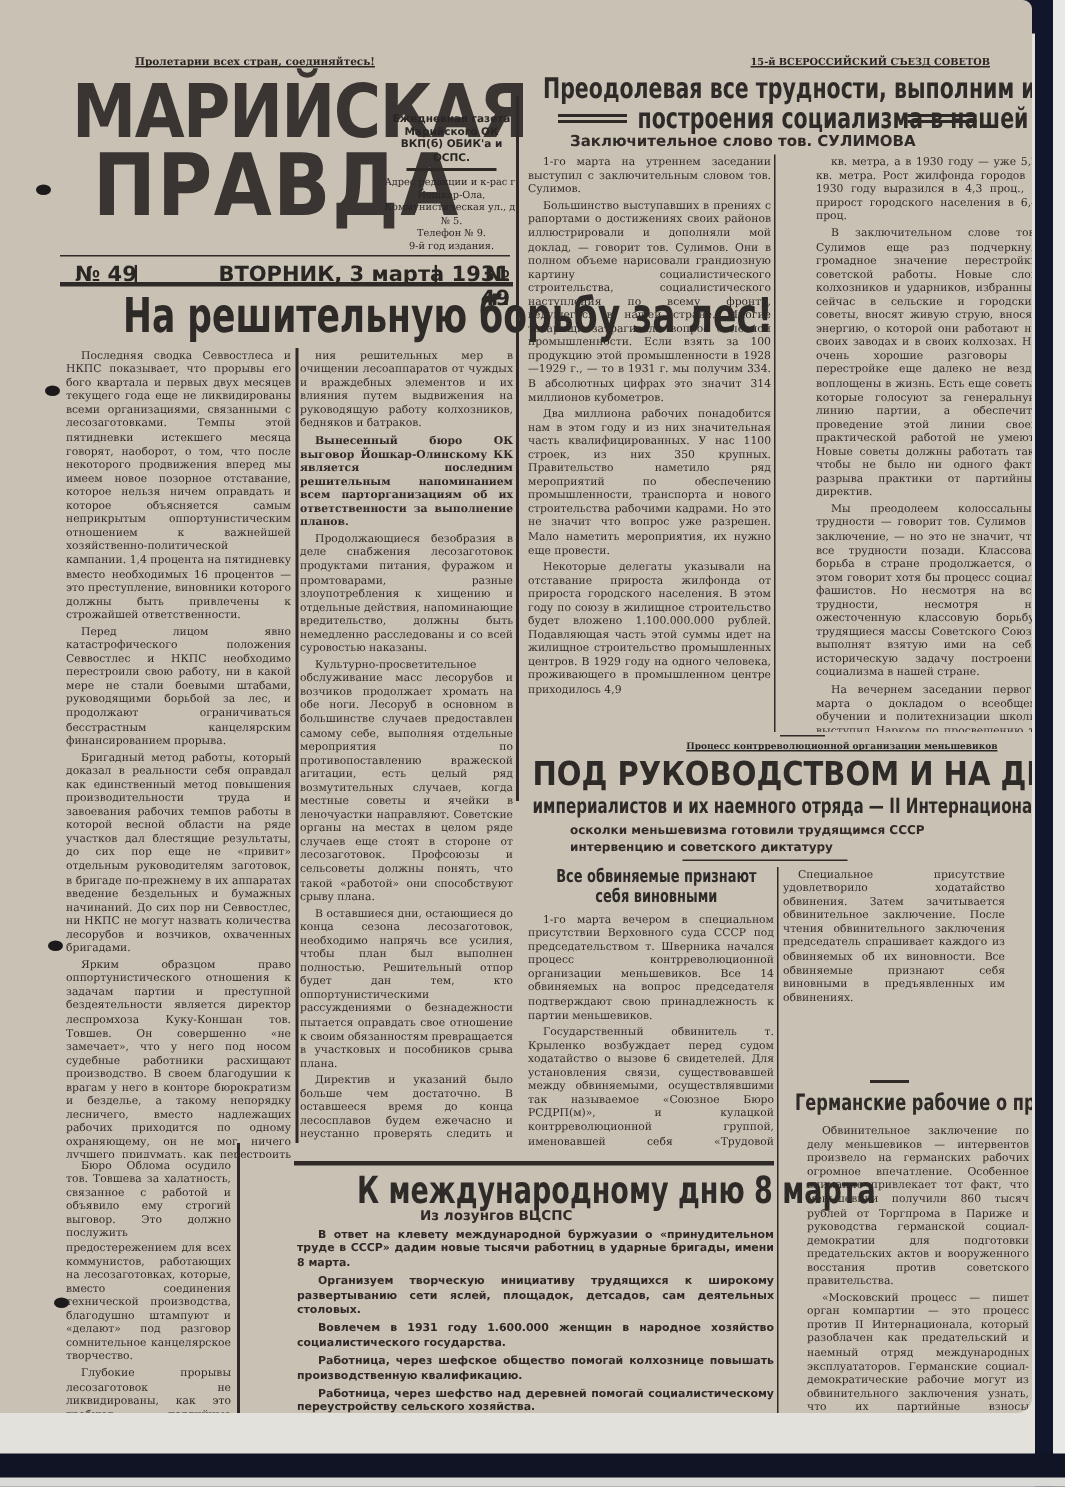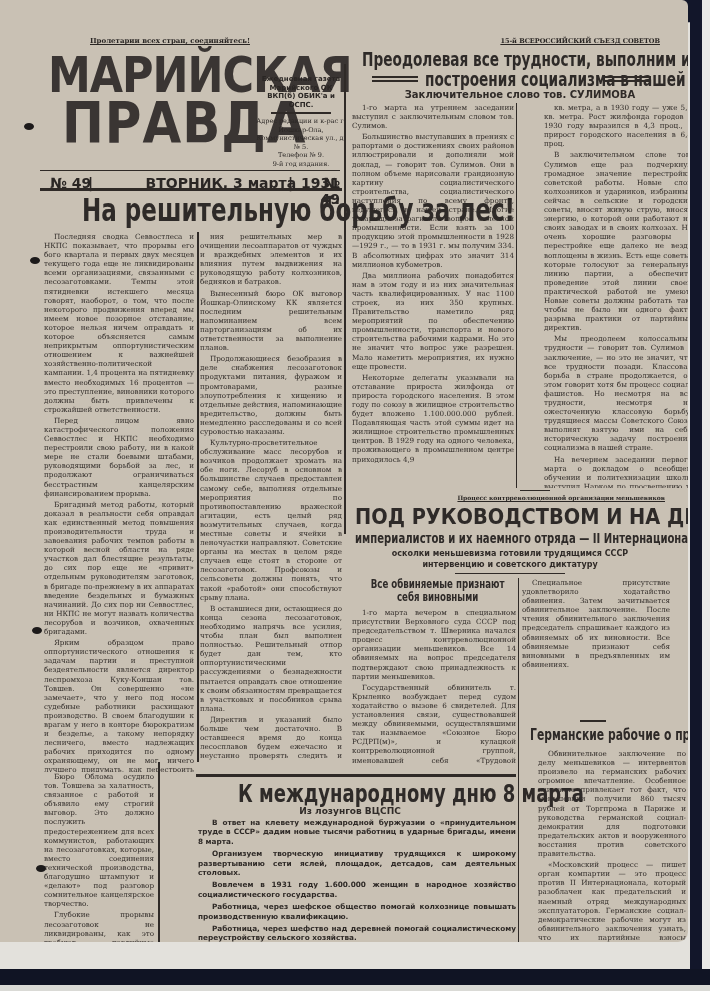--- a/index.html
+++ b/index.html
@@ -20,21 +20,21 @@
   .masthead-1 { position: absolute; left: 48px; top: 52px; font-family: "DejaVu Sans", sans-serif; font-weight: bold; font-size: 43px; line-height: 40px; letter-spacing: -1px; color: #3a3533; transform: scaleY(1.15); transform-origin: left top; }
   .masthead-2 { position: absolute; left: 62px; top: 97px; font-family: "DejaVu Sans", sans-serif; font-weight: bold; font-size: 50px; line-height: 46px; letter-spacing: 1px; color: #3a3533; transform: scaleY(1.15); transform-origin: left top; }
   .pub-info { position: absolute; left: 256px; top: 75px; width: 90px; text-align: center; font-size: 6.5px; line-height: 8.5px; }
   .pub-info .strong { font-weight: bold; font-family: "DejaVu Sans", sans-serif; font-size: 7px; }
   .pub-info .bar { width: 60px; height: 2px; background: #2f2a27; margin: 3px auto; }
   .issue-line { position: absolute; left: 40px; top: 175px; width: 300px; height: 14px; font-family: "DejaVu Sans", sans-serif; font-weight: bold; font-size: 14px; text-align: right; }
   .issue-line span { position: absolute; top: 0; }
   .h-big { position: absolute; font-family: "DejaVu Sans", sans-serif; font-weight: bold; color: #2e2a28; transform: scaleX(0.72); transform-origin: left top; white-space: nowrap; }
   .h-center { text-align: center; }
   .kicker { position: absolute; font-size: 6.5px; font-weight: bold; text-decoration: underline; }
-  .sub { position: absolute; font-family: "DejaVu Sans", sans-serif; font-weight: bold; text-align: center; color: #302b28; }
+  .sub { position: absolute; font-family: "DejaVu Sans", sans-serif; font-weight: bold; text-align: left; color: #302b28; }
   .slogan p { text-indent: 14px; margin-bottom: 3px; font-family: "DejaVu Sans", sans-serif; font-weight: bold; font-size: 7.3px; line-height: 9.4px; }
   .blot { position: absolute; width: 10px; height: 7px; background: #1c1a1a; border-radius: 50%; }
 </style>
 </head>
 <body>
 
 <div class="top-band"></div>
 <div class="dark-strip"></div>
 <div class="right-edge"></div>
 <div class="right-edge2"></div>
@@ -74,21 +74,21 @@
     <p>Ярким образцом право оппортунистического отношения к задачам партии и преступной бездеятельности является директор леспромхоза Куку-Коншан тов. Товшев. Он совершенно «не замечает», что у него под носом судебные работники расхищают производство. В своем благодушии к врагам у него в конторе бюрократизм и безделье, а такому непорядку лесничего, вместо надлежащих рабочих приходится по одному охраняющему, он не мог ничего лучшего придумать, как перестроить существующие артели в бригады, назвав себя «менеджер», что леса будет выполнено 60—70 проц., и этого будет достаточно.</p>
   </div>
   <div class="txt" style="left:44px; top:772px; width:110px; height:175px; overflow:hidden;">
     <p>Бюро Облома осудило тов. Товшева за халатность, связанное с работой и объявило ему строгий выговор. Это должно послужить предостережением для всех коммунистов, работающих на лесозаготовках, которые, вместо соединения технической производства, благодушно штампуют и «делают» под разговор сомнительное канцелярское творчество.</p>
     <p>Глубокие прорывы лесозаготовок не ликвидированы, как это требуют партийные организации наших кантонов и районов Йошкар-Олинского, Советского и в тоже время лесоучастки для Ила-Коншан и Куку-Коншан, не обеспечены своими рабочими. Вырабатывая массы лесных насаждений лесоучастков необходимой рабочей силой, не обеспечивая культурного внимания на массы лесорубов, не...</p>
   </div>
   <div class="col-rule" style="left:197px; top:232px; height:530px;"></div>
   <div class="col-rule" style="left:158px; top:762px; height:200px;"></div>
   <div class="txt" style="left:200px; top:232px; width:142px; height:530px; overflow:hidden;">
     <p>ния решительных мер в очищении лесоаппаратов от чуждых и враждебных элементов и их влияния путем выдвижения на руководящую работу колхозников, бедняков и батраков.</p>
-    <p style="font-weight:normal;">Вынесенный бюро ОК выговор Йошкар-Олинскому КК является последним решительным напоминанием всем парторганизациям об их ответственности за выполнение планов.</p>
+    <p style="font-weight:bold;">Вынесенный бюро ОК выговор Йошкар-Олинскому КК является последним решительным напоминанием всем парторганизациям об их ответственности за выполнение планов.</p>
     <p>Продолжающиеся безобразия в деле снабжения лесозаготовок продуктами питания, фуражом и промтоварами, разные злоупотребления к хищению и отдельные действия, напоминающие вредительство, должны быть немедленно расследованы и со всей суровостью наказаны.</p>
     <p>Культурно-просветительное обслуживание масс лесорубов и возчиков продолжает хромать на обе ноги. Лесоруб в основном в большинстве случаев предоставлен самому себе, выполняя отдельные мероприятия по противопоставлению вражеской агитации, есть целый ряд возмутительных случаев, когда местные советы и ячейки в леночуастки направляют. Советские органы на местах в целом ряде случаев еще стоят в стороне от лесозаготовок. Профсоюзы и сельсоветы должны понять, что такой «работой» они способствуют срыву плана.</p>
     <p>В оставшиеся дни, остающиеся до конца сезона лесозаготовок, необходимо напрячь все усилия, чтобы план был выполнен полностью. Решительный отпор будет дан тем, кто оппортунистическими рассуждениями о безнадежности пытается оправдать свое отношение к своим обязанностям превращается в участковых и пособников срыва плана.</p>
     <p>Директив и указаний было больше чем достаточно. В оставшееся время до конца лесосплавов будем ежечасно и неустанно проверять следить и проверять ход их выполнения всеми организациями и работниками.</p>
 
   </div>
 
   <div class="kicker" style="left:460px; top:37px; width:200px; text-align:right;">15-й ВСЕРОССИЙСКИЙ СЪЕЗД СОВЕТОВ</div>
   <div class="h-big" style="left:362px; top:48px; font-size:19px; line-height:22px;">Преодолевая все трудности, выполним историческую задачу</div>
   <div class="hrule" style="left:372px; top:76px; width:46px; height:1.5px;"></div>

